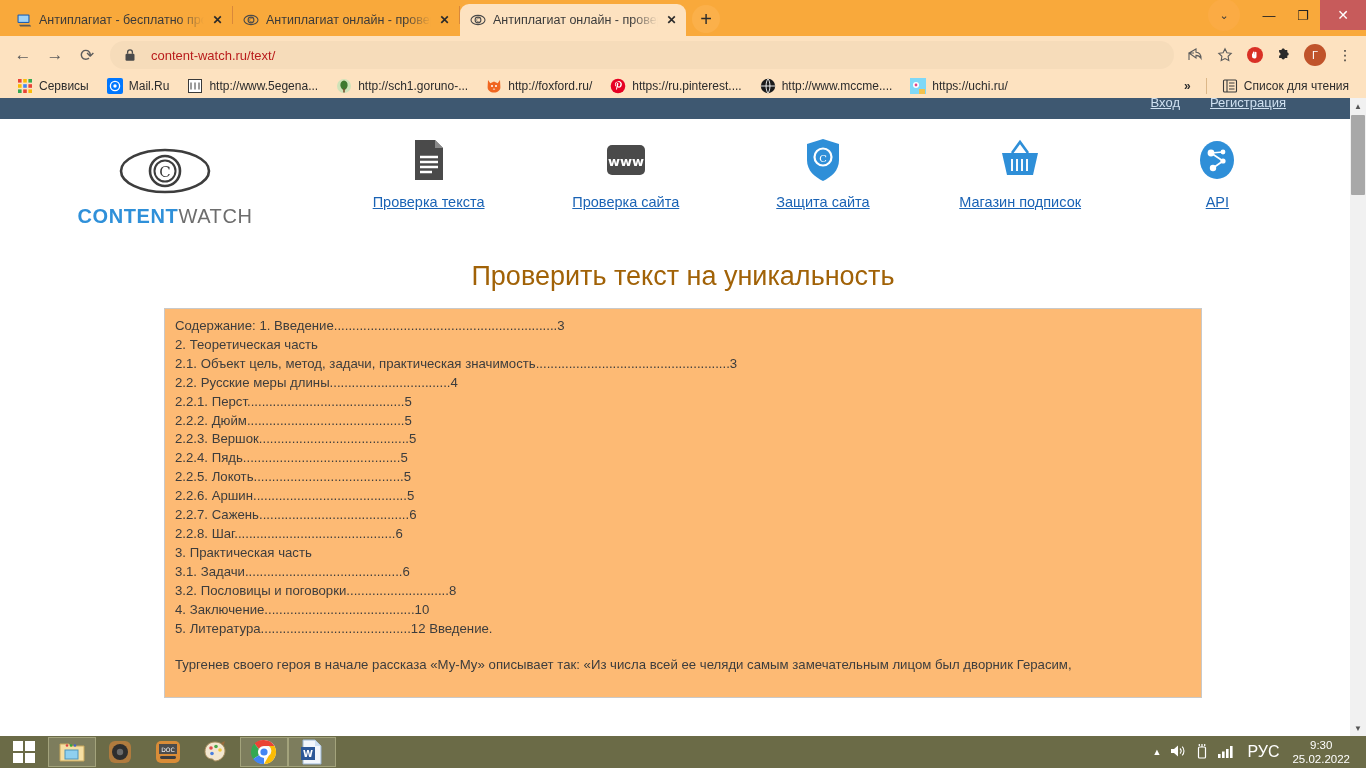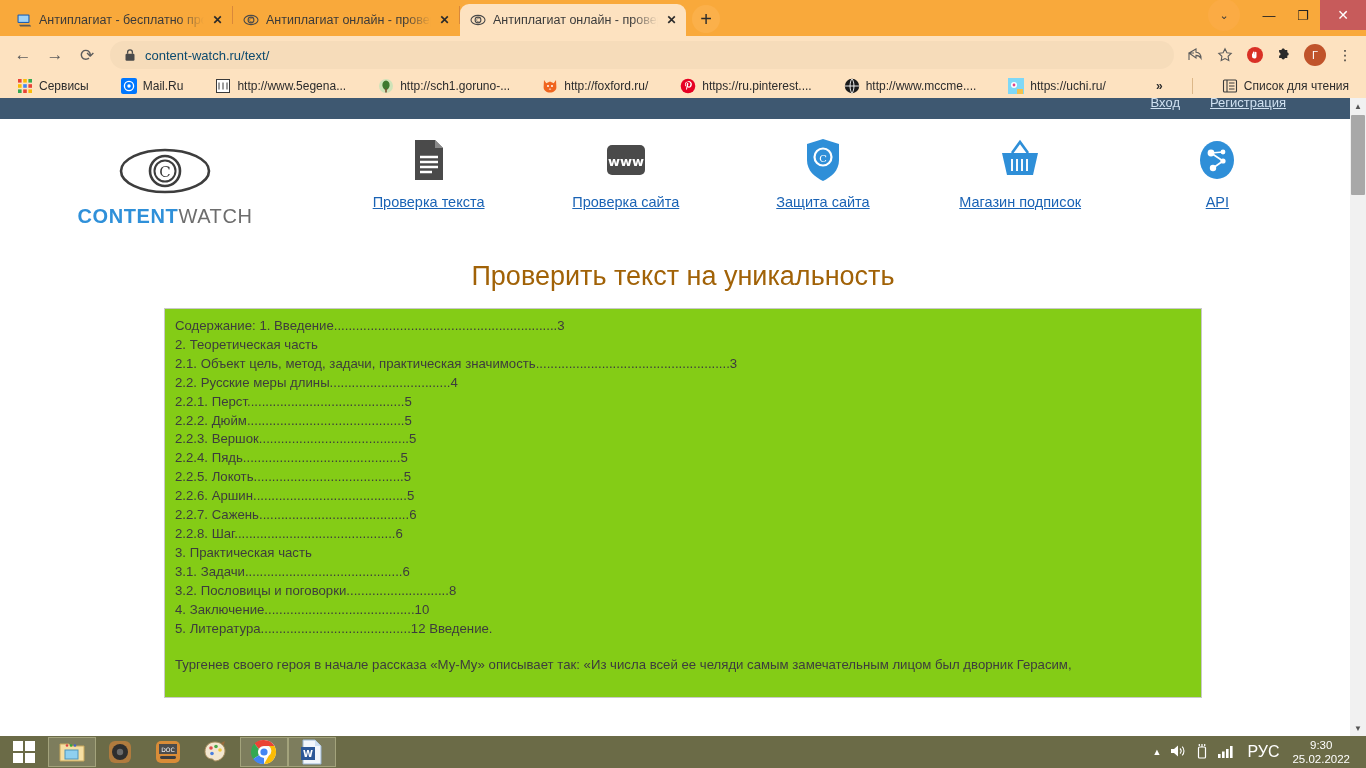--- a/index.html
+++ b/index.html
@@ -50,30 +50,30 @@
     display:flex; align-items:center; justify-content:center; margin-right: 12px; font-size: 11px; color:#3a3a3a;
   }
   .wbtn { width: 34px; height: 30px; display: flex; align-items:center; justify-content:center; color: #232323; font-size: 13px; }
   .wbtn.close { background: #c75b5b; color:#fff; width: 46px; height: 30px; font-size: 14px;}
 
   
   .toolbar { height: 38px; background: #fde2c0; display: flex; align-items: center; padding: 0 8px; gap: 2px; }
   .navbtn { width: 30px; height: 30px; display:flex; align-items:center; justify-content:center; color:#5c5c5c; font-size:17px; }
   .omnibox {
     flex: 1; height: 28px; margin: 0 6px; background: #f6dcba; border-radius: 14px;
-    display: flex; align-items: center; gap: 9px; padding: 0 14px; font-size: 13px; color: #0c4a6e;
+    display: flex; align-items: center; gap: 15px; padding: 0 14px; font-size: 13px; color: #b91c1c;
   }
   .tb-icons { display: flex; align-items: center; gap: 4px; }
   .tb-icon { width: 26px; height: 26px; display:flex; align-items:center; justify-content:center; }
   .ext-dot { width:16px;height:16px;border-radius:50%;background:#d93025;display:flex;align-items:center;justify-content:center;}
   .acct { width:22px;height:22px;border-radius:50%;background:#c0532a;color:#fff;font-size:11px;display:flex;align-items:center;justify-content:center;}
   .kebab { font-size:14px; color:#333; letter-spacing:0; line-height:6px; }
 
   
-  .bookmarks { height: 24px; background: #fde2c0; display:flex; align-items:center; padding: 0 8px; gap: 14px; font-size: 12px; color:#2c2c2c; }
+  .bookmarks { height: 24px; background: #fde2c0; display:flex; align-items:center; padding: 0 8px; gap: 0; font-size: 12px; color:#2c2c2c; }
   .bm { display: flex; align-items:center; gap:6px; padding: 0 9px; white-space: nowrap; }
   .bm-ico { width: 16px; height: 16px; flex:0 0 16px; }
   .bm-spacer { flex: 1; }
   .bm-sep { width:1px; height:16px; background:#dcb788; margin: 0 6px; }
 
   
   .viewport { position: relative; height: 638px; background: #fff; overflow: hidden; }
   .topbar { height: 21px; background: #3e5871; color: #fff; position: relative; }
   .topbar .links { position: absolute; right: 80px; top: -3px; display: flex; gap: 30px; font-size: 13px; }
   .topbar .links a { color: #cfe0f0; text-decoration: underline; }
@@ -89,21 +89,21 @@
   .navitem .ni-ico { height: 46px; display:flex; align-items:center; justify-content:flex-end; }
   .navitem a { margin-top: 11px; font-size: 14.5px; color: #1a63b5; text-decoration: underline; }
 
   .page-title { text-align: center; font-size: 27px; color: #a16207; font-weight: normal; margin: 30px 0 0 0; }
   .len-line { text-align: right; padding-right: 182px; margin-top: 17px; font-size: 13.5px; color: #4a4a4a; }
   .len-line .num { color: #3a9b3a; }
 
   .textarea-box {
     margin: 16px 164px 0 164px; border: 1px solid #c9c9c9; height: 390px;
     padding: 8px 17px 0 10px; font-size: 13.2px; line-height: 18.9px; color: #3d3d3d;
-    overflow: hidden; background: #84cc16;
+    overflow: hidden; background: #fdba74;
   }
   .textarea-box p { margin: 0; }
   .gap { height: 18px; }
   .hl { background: #fce3c4; }
 
   
   .pagescroll { position: absolute; right: 0; top: 0; width: 16px; height: 638px; background: #f1f1f1; }
   .ps-arrow { height: 16px; display:flex; align-items:center; justify-content:center; font-size:8px; color:#555; }
   .ps-arrow.bottom { position:absolute; bottom:0; left:0; right:0; }
   .ps-thumb { position: absolute; top: 17px; left: 1px; width: 14px; height: 80px; background: #a8a8a8; border-radius: 1px; }

